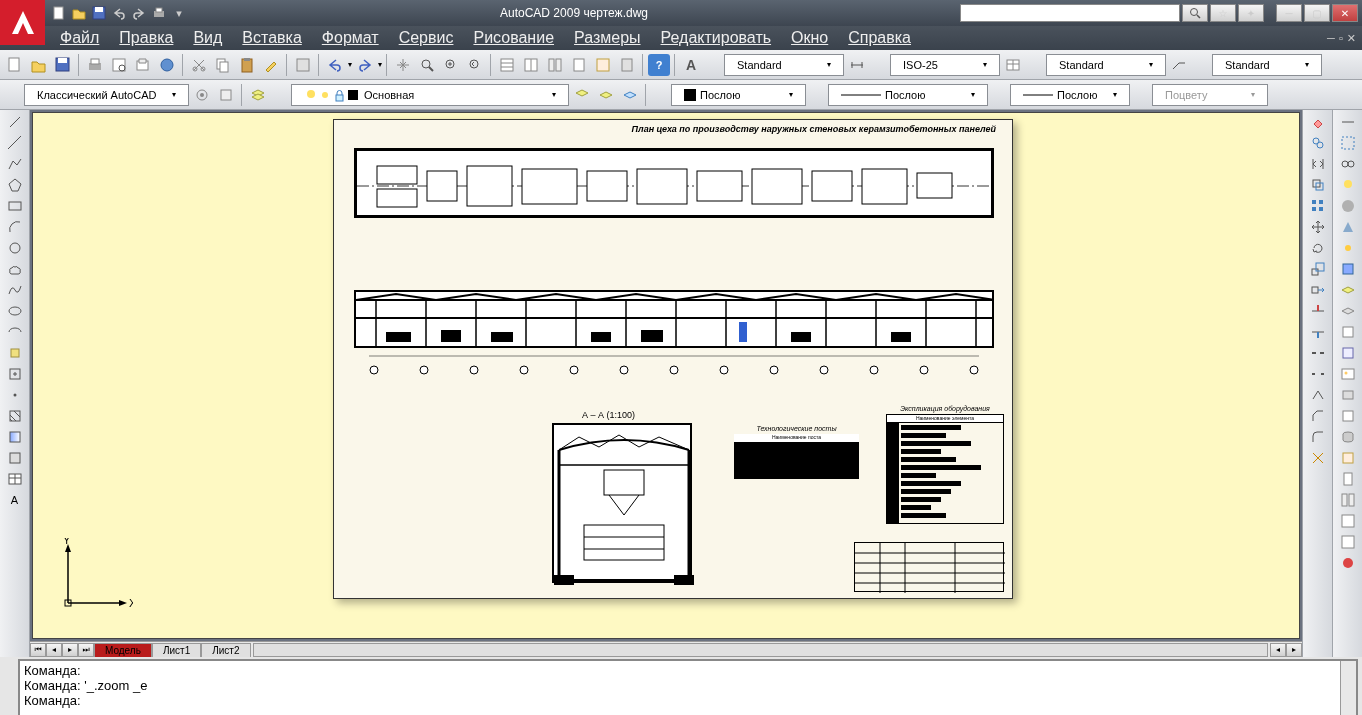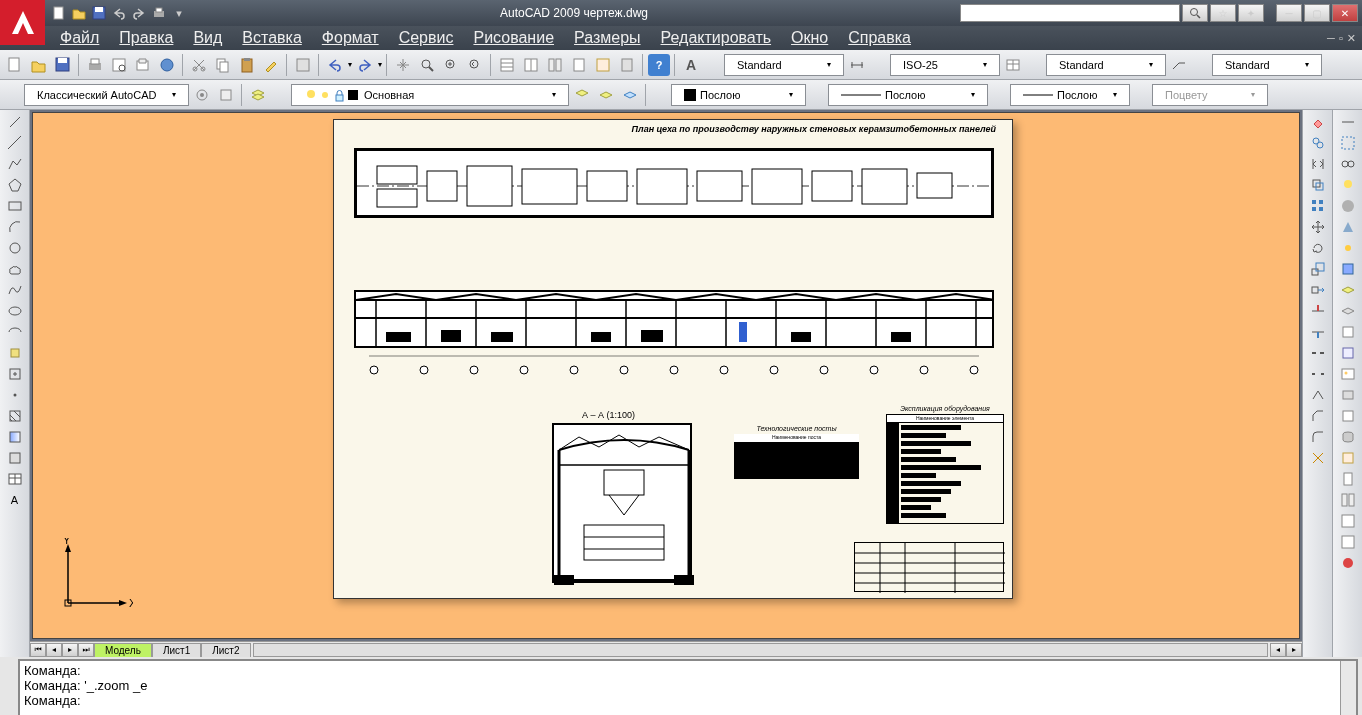--- a/index.html
+++ b/index.html
@@ -30,32 +30,32 @@
 .tb-dropdown .arrow { margin-left: auto; font-size: 8px; padding-left: 6px; }
 
 
 .work { display: flex; height: 547px; }
 .vtoolbar { width: 30px; background: linear-gradient(90deg, #f0f1f3, #d6d9de); border-right: 1px solid #a0a4aa; display: flex; flex-direction: column; align-items: center; padding-top: 2px; gap: 1px; }
 .vtoolbar.right { border-left: 1px solid #a0a4aa; border-right: none; }
 .vtb-btn { width: 22px; height: 20px; display: flex; align-items: center; justify-content: center; cursor: pointer; border: 1px solid transparent; }
 
 
 .canvas-wrap { flex: 1; display: flex; flex-direction: column; background: #6b7280; }
-.canvas { flex: 1; background: #fdba74; position: relative; margin: 2px; border: 1px solid #444; }
+.canvas { flex: 1; background: #fef9c3; position: relative; margin: 2px; border: 1px solid #444; }
 .paper { position: absolute; left: 300px; top: 6px; width: 680px; height: 480px; background: #faf7ea; border: 1px solid #333; box-shadow: 4px 4px 8px rgba(0,0,0,0.3); }
 .drawing-title { font-style: italic; font-weight: bold; font-size: 9px; text-align: right; padding: 4px 16px; }
 .section { position: absolute; }
 .plan-box { border: 3px solid #000; }
 
 .ucs { position: absolute; left: 20px; bottom: 20px; }
 .ucs line { stroke: #000; stroke-width: 1.5; }
 
 .hscroll { height: 16px; background: #e8e8e8; display: flex; align-items: center; border-top: 1px solid #999; }
 .scroll-btn { width: 16px; height: 14px; background: linear-gradient(#f5f5f5,#d0d0d0); border: 1px solid #999; font-size: 8px; display: flex; align-items: center; justify-content: center; cursor: pointer; }
-.tab { padding: 1px 10px; background: #bef264; border: 1px solid #999; border-bottom: none; font-size: 10px; cursor: pointer; }
+.tab { padding: 1px 10px; background: #b91c1c; border: 1px solid #999; border-bottom: none; font-size: 10px; cursor: pointer; }
 .tab.inactive { background: #e0e0e0; }
 .scroll-track { flex: 1; height: 14px; background: #e0e0e0; border: 1px solid #999; margin: 0 2px; }
 
 
 .cmd-area { height: 62px; background: #fff; border: 2px solid #888; margin: 2px 4px 2px 18px; font-family: "Courier New", monospace; font-size: 13px; padding: 2px 4px; position: relative; }
 .cmd-line { white-space: pre; }
 .cmd-scroll { position: absolute; right: 0; top: 0; width: 16px; height: 100%; background: #e8e8e8; border-left: 1px solid #999; }
 .markers { position: absolute; display: flex; justify-content: space-between; }
 .cross-sec { position: absolute; border: 2px solid #000; }
 

